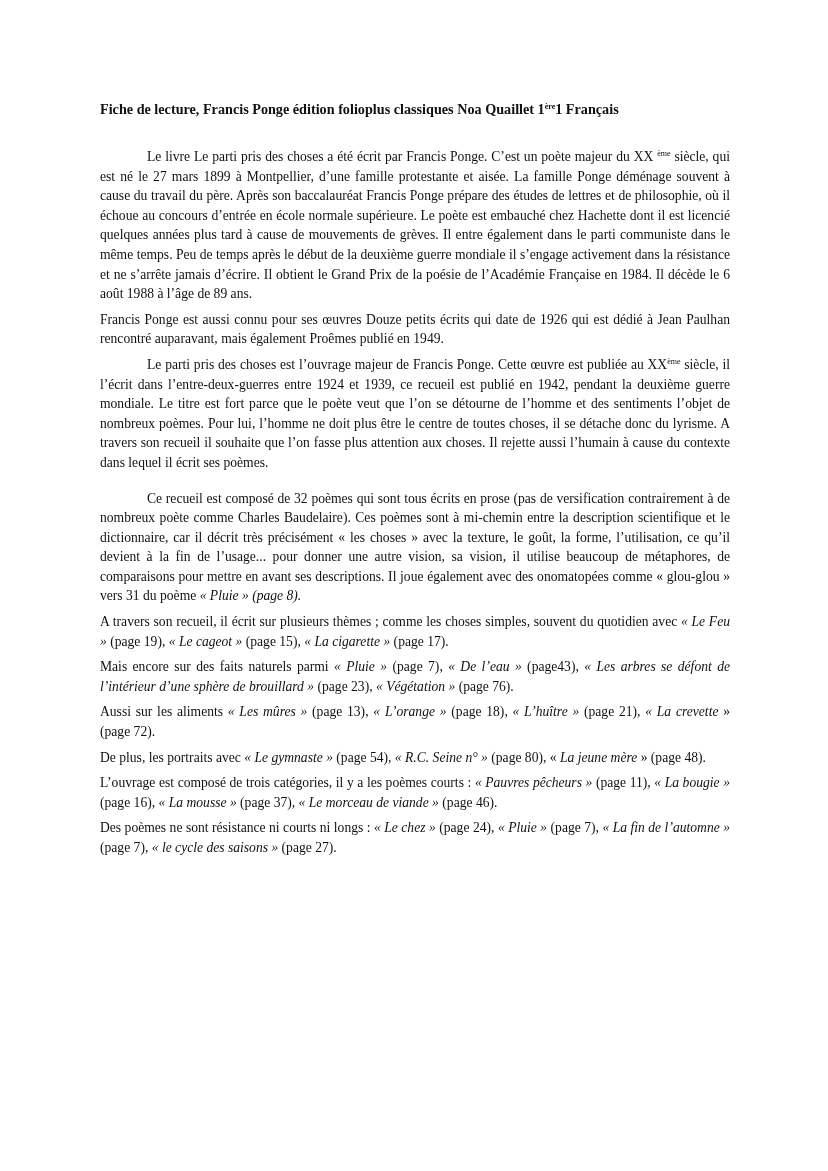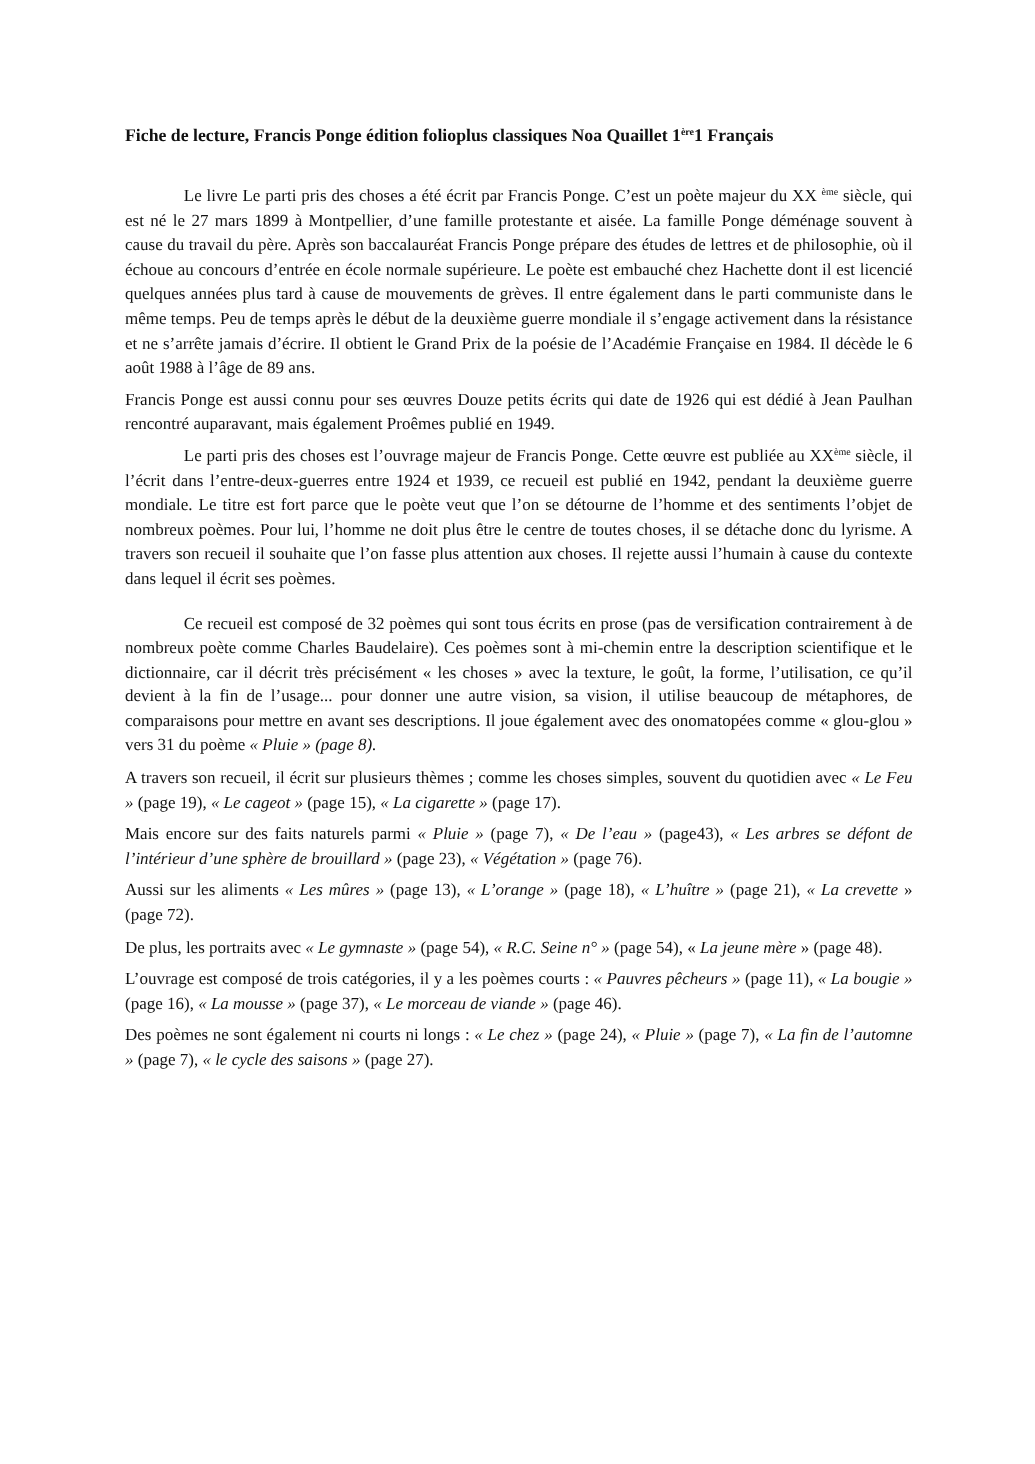--- a/index.html
+++ b/index.html
@@ -54,17 +54,17 @@
 <div class="page">
   <div class="title"><span>Fiche de lecture, Francis Ponge </span><span class="u">édition folioplus classiques</span><span> Noa Quaillet 1</span><sup>ère</sup><span>1 Français</span></div>
   <div>
       <p class="para indent"><span>Le livre </span><span class="u">Le parti pris des choses</span><span> a été écrit par Francis Ponge. C’est un poète majeur du XX </span><sup>ème</sup><span> siècle, qui est né le 27 mars 1899 à Montpellier, d’une famille protestante et aisée. La famille Ponge déménage souvent à cause du travail du père. Après son baccalauréat Francis Ponge prépare des études de lettres et de philosophie, où il échoue au concours d’entrée en école normale supérieure. Le poète est embauché chez Hachette dont il est licencié quelques années plus tard à cause de mouvements de grèves. Il entre également dans le parti communiste dans le même temps. Peu de temps après le début de la deuxième guerre mondiale il s’engage activement dans la résistance et ne s’arrête jamais d’écrire. Il obtient le Grand Prix de la poésie de l’Académie Française en 1984. Il décède le 6 août 1988 à l’âge de 89 ans.</span></p>
       <p class="para"><span>Francis Ponge est aussi connu pour ses œuvres </span><span class="u">Douze petits écrits</span><span> qui date de 1926 qui est dédié à Jean Paulhan rencontré auparavant, mais également </span><span class="u">Proêmes</span><span> publié en 1949.</span></p>
       <p class="para indent gap-large"><span class="u">Le parti pris des choses</span><span> est l’ouvrage majeur de Francis Ponge. Cette œuvre est publiée au XX</span><sup>ème</sup><span> siècle, il l’écrit dans l’entre-deux-guerres entre 1924 et 1939, ce recueil est publié en 1942, pendant la deuxième guerre mondiale. Le titre est fort parce que le poète veut que l’on se détourne de l’homme et des sentiments l’objet de nombreux poèmes. Pour lui, l’homme ne doit plus être le centre de toutes choses, il se détache donc du lyrisme. A travers son recueil il souhaite que l’on fasse plus attention aux choses. Il rejette aussi l’humain à cause du contexte dans lequel il écrit ses poèmes.</span></p>
       <p class="para indent gap-medium"><span>Ce recueil est composé de 32 poèmes qui sont tous écrits en prose (pas de versification contrairement à de nombreux poète comme Charles Baudelaire).  Ces poèmes sont à mi-chemin entre la description scientifique et le dictionnaire, car il décrit très précisément « les choses » avec la texture, le goût, la forme, l’utilisation, ce qu’il devient à la fin de l’usage...  pour donner une autre vision, sa vision, il utilise beaucoup de métaphores, de comparaisons pour mettre en avant ses descriptions. Il joue également avec des onomatopées comme « glou-glou » vers 31 du poème </span><span class="i">« Pluie » (page 8).</span></p>
       <p class="para"><span>A travers son recueil, il écrit sur plusieurs thèmes ; comme les choses simples, souvent du quotidien avec </span><span class="i">« Le Feu »</span><span> (page 19), </span><span class="i">« Le cageot »</span><span> (page 15), </span><span class="i">« La cigarette »</span><span> (page 17).</span></p>
       <p class="para"><span>Mais encore sur des faits naturels parmi </span><span class="i">« Pluie »</span><span> (page 7), </span><span class="i">« De l’eau »</span><span> (page43), </span><span class="i">« Les arbres se défont de l’intérieur d’une sphère de brouillard »</span><span> (page 23), </span><span class="i">« Végétation »</span><span> (page 76).</span></p>
       <p class="para"><span>Aussi sur les aliments </span><span class="i">« Les mûres »</span><span> (page 13), </span><span class="i">« L’orange »</span><span> (page 18), </span><span class="i">« L’huître »</span><span> (page 21), </span><span class="i">« La crevette</span><span> » (page 72).</span></p>
-      <p class="para"><span>De plus, les portraits avec </span><span class="i">« Le gymnaste »</span><span> (page 54), </span><span class="i">« R.C. Seine n° »</span><span> (page 54), « </span><span class="i">La jeune mère</span><span> » (page 48).</span></p>
+      <p class="para"><span>De plus, les portraits avec </span><span class="i">« Le gymnaste »</span><span> (page 54), </span><span class="i">« R.C. Seine n° »</span><span> (page 80), « </span><span class="i">La jeune mère</span><span> » (page 48).</span></p>
       <p class="para"><span>L’ouvrage est composé de trois catégories, il y a les poèmes courts : </span><span class="i">« Pauvres pêcheurs »</span><span> (page 11), </span><span class="i">« La bougie »</span><span> (page 16), </span><span class="i">« La mousse »</span><span> (page 37), </span><span class="i">« Le morceau de viande »</span><span> (page 46).</span></p>
-      <p class="para"><span>Des poèmes ne sont également ni courts ni longs : </span><span class="i">« Le chez »</span><span> (page 24), </span><span class="i">« Pluie »</span><span> (page 7), </span><span class="i">« La fin de l’automne »</span><span> (page 7), </span><span class="i">« le cycle des saisons »</span><span> (page 27).</span></p>
+      <p class="para"><span>Des poèmes ne sont résistance ni courts ni longs : </span><span class="i">« Le chez »</span><span> (page 24), </span><span class="i">« Pluie »</span><span> (page 7), </span><span class="i">« La fin de l’automne »</span><span> (page 7), </span><span class="i">« le cycle des saisons »</span><span> (page 27).</span></p>
     </div>
 </div>
 
 </body></html>

